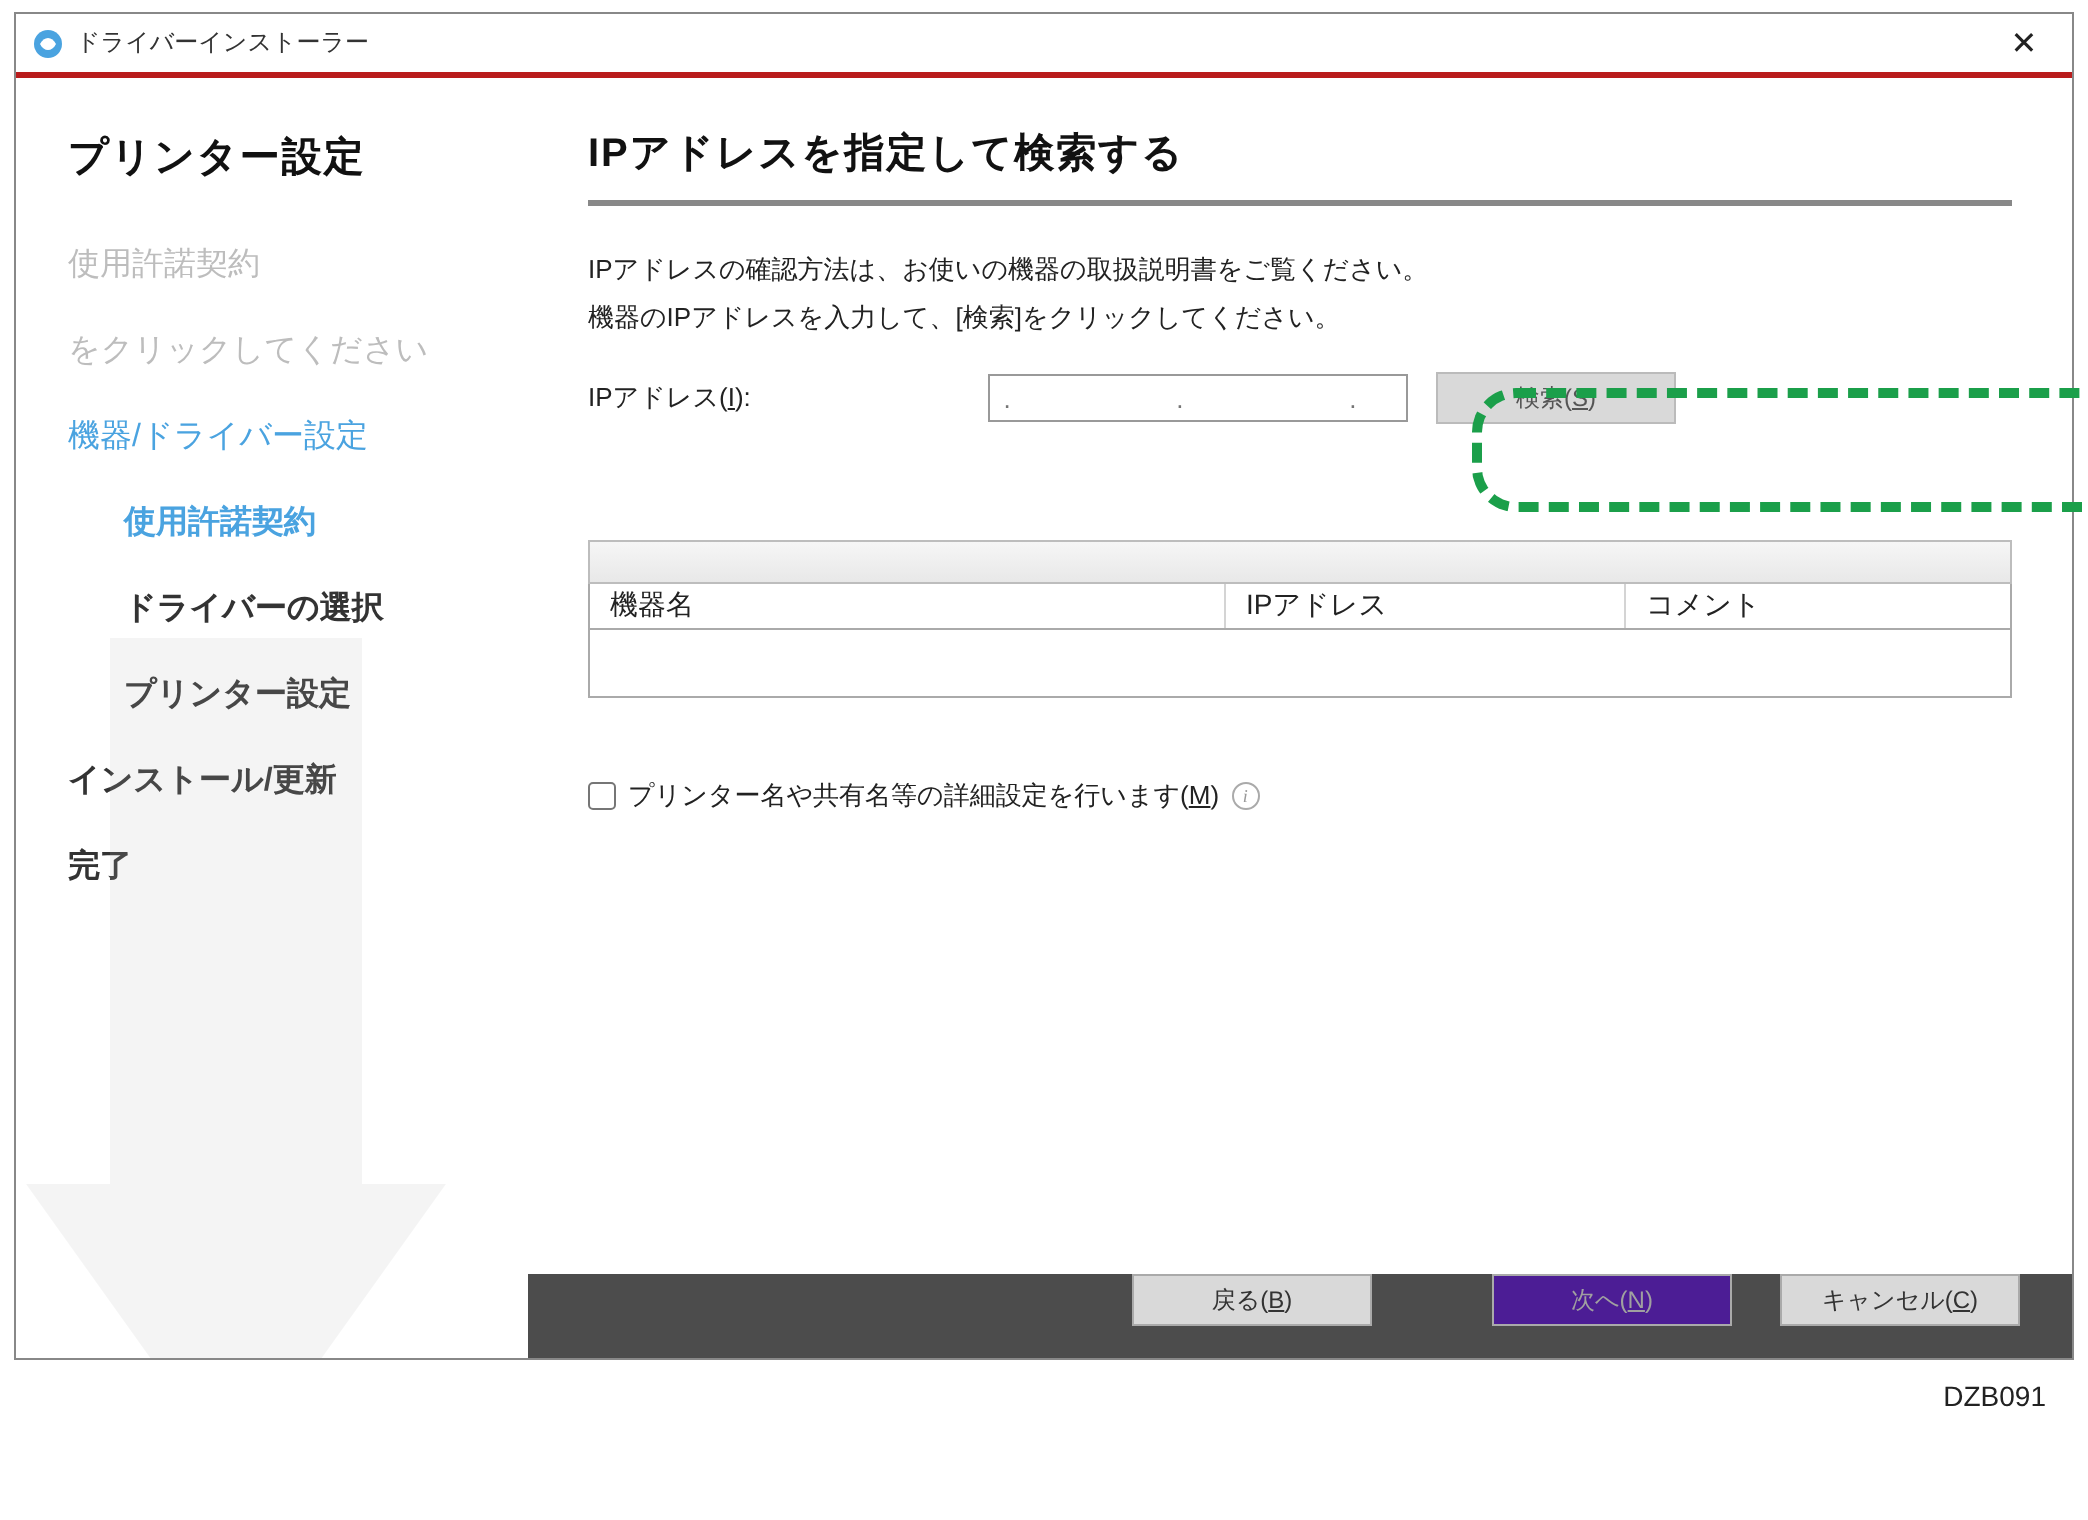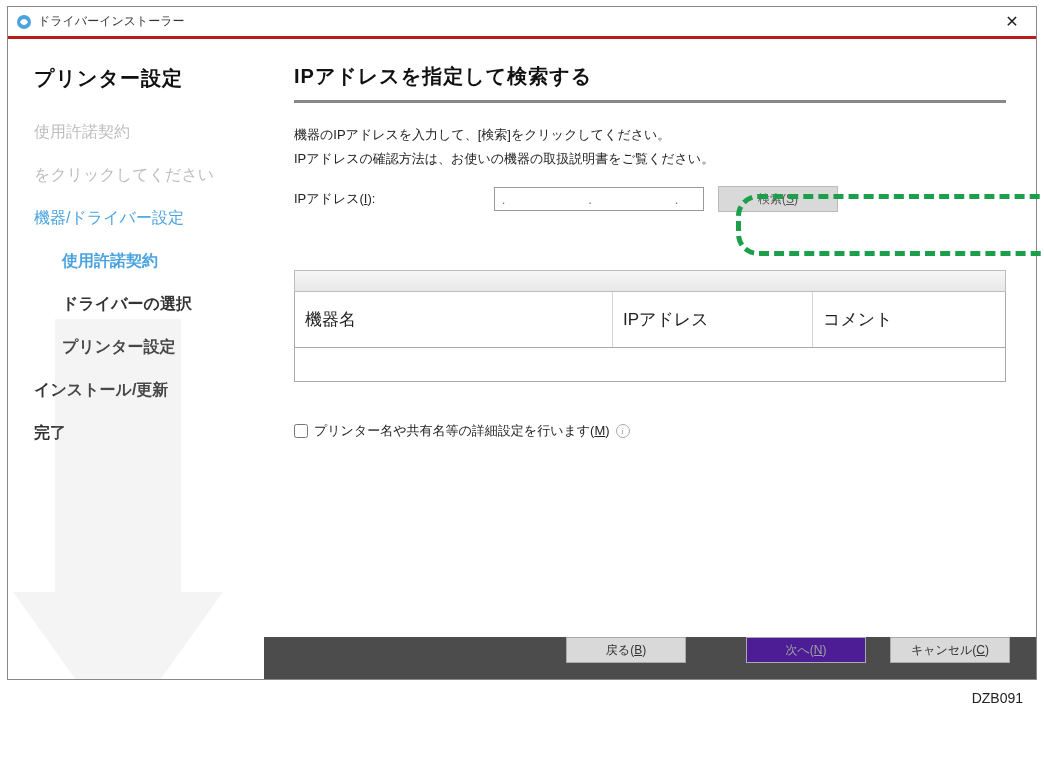--- a/index.html
+++ b/index.html
@@ -24,21 +24,21 @@
     .title-rule { border: none; border-top: 3px solid #888; margin: 10px 0 22px; }
     .desc { font-size: 13px; line-height: 1.5; margin-bottom: 4px; }
     .ip-row { display: flex; align-items: center; margin-top: 18px; position: relative; }
     .ip-label { width: 200px; font-size: 13px; }
     .ip-input { width: 210px; height: 24px; border: 1px solid #999; background: #fff; text-align: center; letter-spacing: 18px; font-size: 13px; margin-right: 14px; }
     .search-btn { width: 120px; height: 26px; background: #d9d9d9; border: 1px solid #bbb; font-size: 12px; color: #555; }
     .highlight { position: absolute; left: 472px; top: 155px; width: 364px; height: 62px; border: 5px dashed #1b9f4a; border-radius: 22px; pointer-events: none; }
     .list-box { margin-top: 58px; }
     .list-header-bar { height: 22px; background: linear-gradient(#f6f6f6,#e8e8e8); border: 1px solid #bdbdbd; }
     .list-cols { display: flex; border: 1px solid #aaa; border-top: none; background: #fff; }
-    .col { padding: 16px 10px; font-size: 17px; border-right: 1px solid #d4d4d4; }
+    .col { padding: 2px 10px; font-size: 14px; border-right: 1px solid #d4d4d4; }
     .col:last-child { border-right: none; }
     .col1 { width: 318px; }
     .col2 { width: 200px; }
     .col3 { flex: 1; }
     .list-body { height: 34px; border: 1px solid #aaa; border-top: none; }
     .adv-row { display: flex; align-items: center; margin-top: 40px; gap: 6px; font-size: 13px; }
     .adv-row input { width: 14px; height: 14px; border: 1px solid #666; }
     .info-icon { width: 14px; height: 14px; border: 1px solid #aaa; border-radius: 50%; display: inline-flex; align-items: center; justify-content: center; font-size: 9px; color: #999; font-style: italic; font-family: serif; }
     .footer { position: absolute; bottom: 0; left: 0; right: 0; height: 42px; background: #4c4c4c; display: flex; align-items: center; justify-content: flex-end; gap: 24px; padding: 0 26px 16px 0; }
     .footer-btn { width: 120px; height: 26px; background: #d9d9d9; border: 1px solid #aaa; font-size: 12px; color: #333; }
@@ -71,22 +71,22 @@
         <div class="step active">使用許諾契約</div>
         <div class="step">ドライバーの選択</div>
         <div class="step">プリンター設定</div>
       </div>
       <div class="step">インストール/更新</div>
       <div class="step">完了</div>
     </div>
     <div class="main">
       <div class="main-title">IPアドレスを指定して検索する</div>
       <hr class="title-rule">
+      <div class="desc">IPアドレスの確認方法は、お使いの機器の取扱説明書をご覧ください。</div>
       <div class="desc">機器のIPアドレスを入力して、[検索]をクリックしてください。</div>
-      <div class="desc">IPアドレスの確認方法は、お使いの機器の取扱説明書をご覧ください。</div>
       <div class="ip-row">
         <span class="ip-label"><span>IPアドレス(</span><u>I</u><span>):</span></span>
         <input class="ip-input" placeholder=".   .   ." style="">
         <button class="search-btn"><span>検索(</span><u>S</u><span>)</span></button>
       </div>
       <div class="highlight"></div>
       <div class="list-box">
         <div class="list-header-bar"></div>
         <div class="list-cols">
           <div class="col col1">機器名</div>

